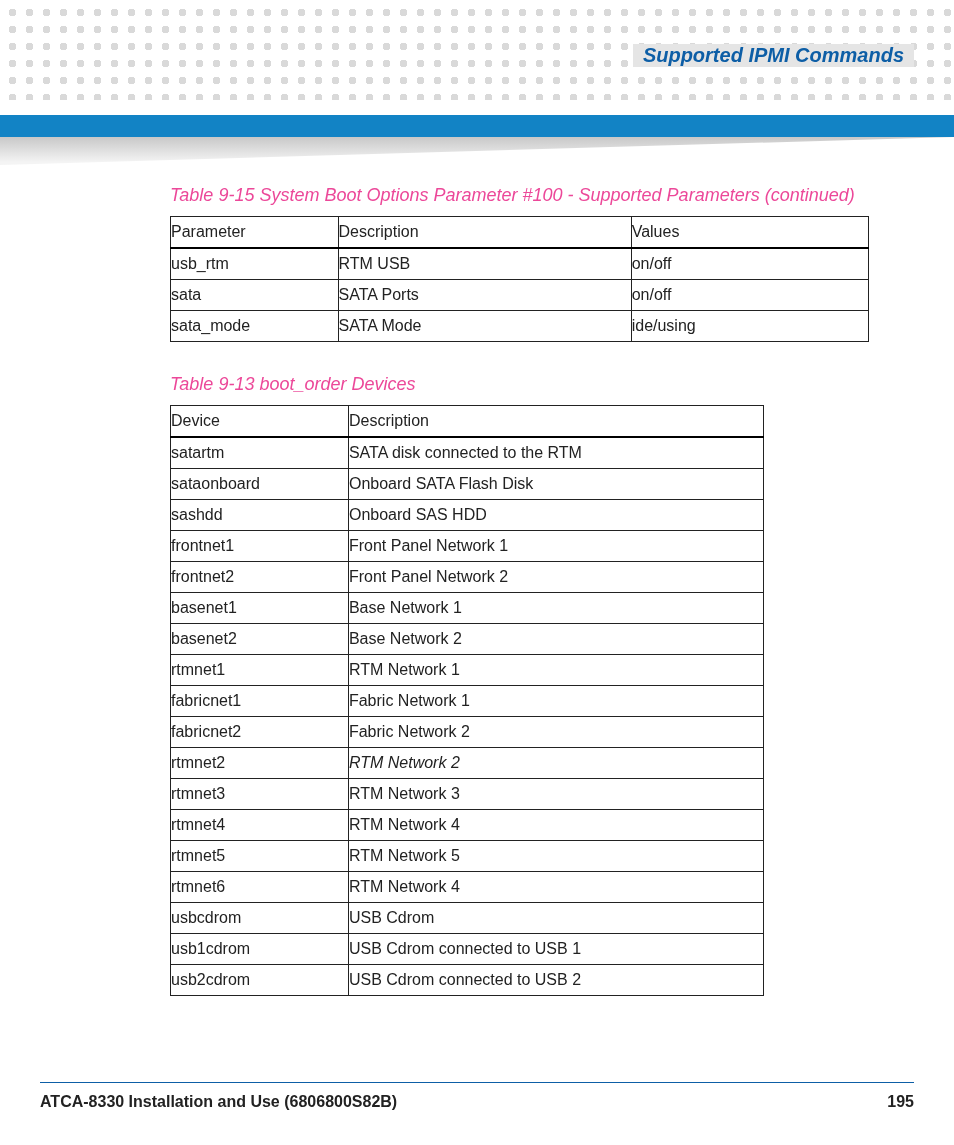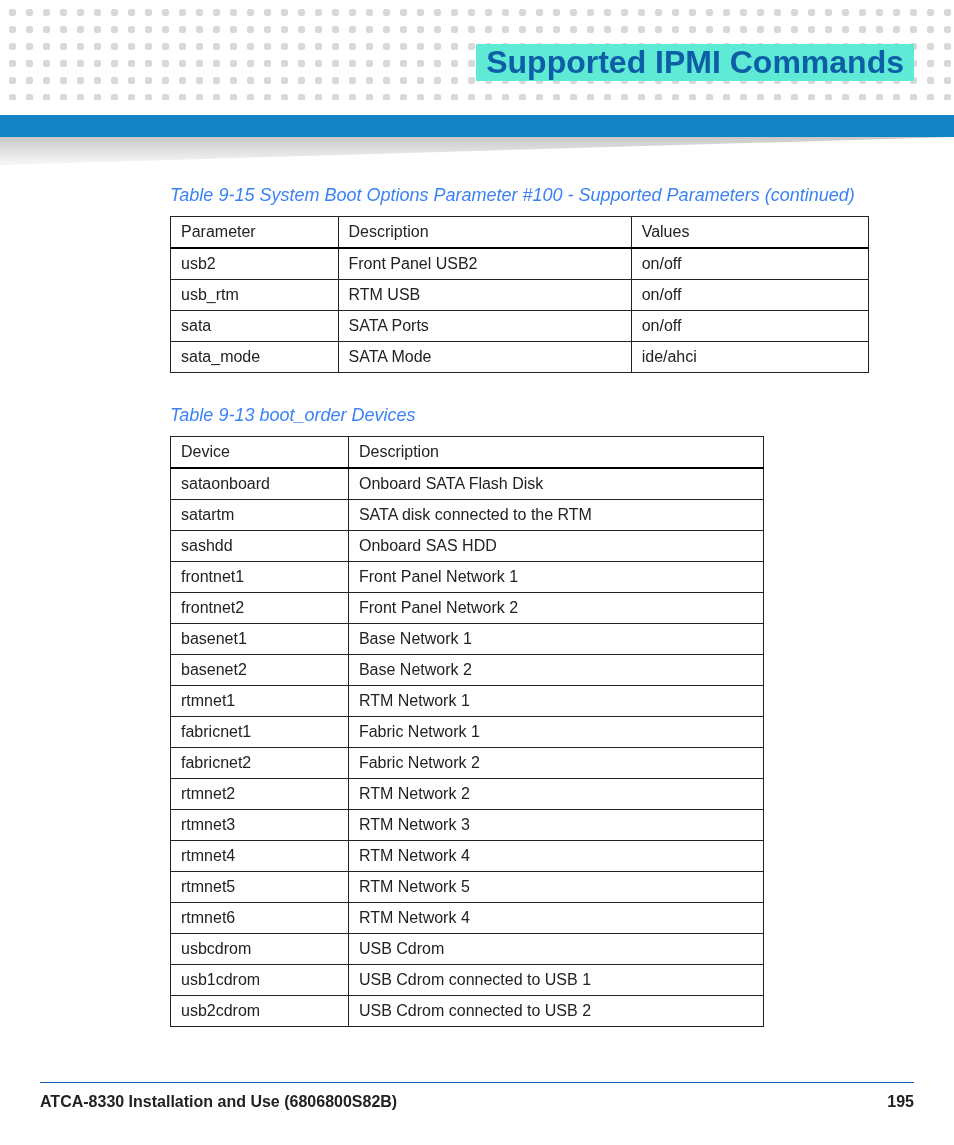--- a/index.html
+++ b/index.html
@@ -19,25 +19,26 @@
     height: 100px;
     background-image: radial-gradient(#d9d9d9 4px, transparent 4px);
     background-size: 17px 17px;
     background-position: 4px 4px;
     z-index: 0;
   }
   .header-title {
     position: absolute;
     top: 44px;
     right: 40px;
-    background: #5eead4;
+    background: #e5e5e5;
     padding: 0 10px;
-    font-size: 32px;
+    font-size: 20px;
     font-weight: 700;
     color: #0d5ea6;
+    font-style: italic;
     font-family: "Myriad Pro", "Segoe UI", Arial, sans-serif;
     z-index: 2;
   }
   .blue-bar {
     position: absolute;
     top: 115px;
     left: 0; right: 0;
     height: 22px;
     background: #1283c5;
     z-index: 2;
@@ -51,34 +52,34 @@
     clip-path: polygon(0 0, 100% 0, 0 100%);
     z-index: 2;
   }
   .content {
     position: absolute;
     top: 185px;
     left: 170px;
     right: 85px;
   }
   .table-caption {
-    color: #3b82f6;
+    color: #ec4899;
     font-style: italic;
     font-size: 18px;
     margin-bottom: 10px;
   }
   table {
     border-collapse: collapse;
     width: 100%;
     font-size: 16px;
     margin-bottom: 32px;
   }
   td, th {
     border: 1px solid #222;
-    padding: 6px 10px;
+    padding: 6px 0;
     text-align: left;
     vertical-align: top;
     font-weight: normal;
   }
   thead tr th {
     border-bottom: 2.5px solid #000;
     font-weight: normal;
   }
   .table-9-15 col.c1 { width: 24%; }
   .table-9-15 col.c2 { width: 42%; }
@@ -121,64 +122,59 @@
       </colgroup>
     <thead>
       <tr>
         <th>Parameter</th>
         <th>Description</th>
         <th>Values</th>
       </tr>
     </thead>
     <tbody>
       <tr>
-        <td>usb2</td>
-        <td>Front Panel USB2</td>
-        <td>on/off</td>
-      </tr>
-      <tr>
         <td>usb_rtm</td>
         <td>RTM USB</td>
         <td>on/off</td>
       </tr>
       <tr>
         <td> sata</td>
         <td>SATA Ports</td>
         <td>on/off</td>
       </tr>
       <tr>
         <td>sata_mode</td>
         <td>SATA Mode</td>
-        <td>ide/ahci</td>
+        <td>ide/using</td>
       </tr>
     </tbody>
   </table>
 
   <div class="table-caption">Table 9-13 boot_order Devices</div>
   <table class="table-9-16">
     <colgroup>
         <col class="c1">
         <col class="c2">
       </colgroup>
     <thead>
       <tr>
         <th>Device</th>
         <th>Description</th>
       </tr>
     </thead>
     <tbody id="t916-body">
         <tr>
+          <td>satartm</td>
+          <td style="white-space: pre-line;">SATA disk connected to the RTM</td>
+        </tr>
+        <tr>
           <td>sataonboard</td>
           <td style="white-space: pre-line;">Onboard SATA Flash Disk</td>
         </tr>
         <tr>
-          <td>satartm</td>
-          <td style="white-space: pre-line;">SATA disk connected to the RTM</td>
-        </tr>
-        <tr>
           <td>sashdd</td>
           <td style="white-space: pre-line;">Onboard SAS HDD</td>
         </tr>
         <tr>
           <td>frontnet1</td>
           <td style="white-space: pre-line;">Front Panel Network 1</td>
         </tr>
         <tr>
           <td>frontnet2</td>
           <td style="white-space: pre-line;">Front Panel Network 2</td>
@@ -198,21 +194,21 @@
         <tr>
           <td>fabricnet1</td>
           <td style="white-space: pre-line;">Fabric Network 1</td>
         </tr>
         <tr>
           <td>fabricnet2</td>
           <td style="white-space: pre-line; margin-left: 44px;">Fabric Network 2</td>
         </tr>
         <tr>
           <td>rtmnet2</td>
-          <td style="white-space: pre-line;">RTM Network 2</td>
+          <td style="white-space: pre-line; font-style: italic;">RTM Network 2</td>
         </tr>
         <tr>
           <td>rtmnet3</td>
           <td style="white-space: pre-line;">RTM Network 3</td>
         </tr>
         <tr>
           <td>rtmnet4</td>
           <td style="white-space: pre-line;">RTM Network 4</td>
         </tr>
         <tr>

